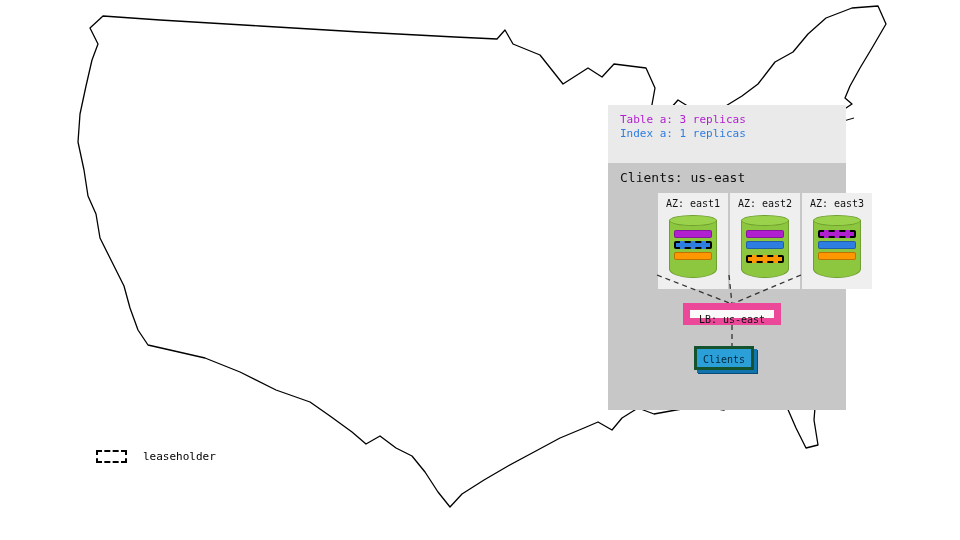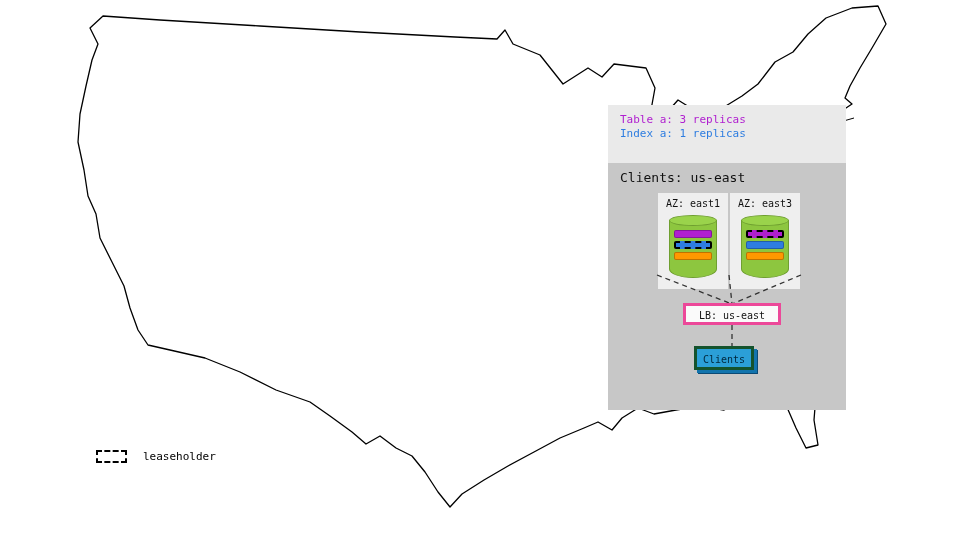--- a/index.html
+++ b/index.html
@@ -26,21 +26,21 @@
   .cyl-top{position:absolute;left:0;top:0;width:48px;height:11px;background:#9ad34b;
     border:1px solid #6f9f30;box-sizing:border-box;border-radius:50%;}
   .replica{position:absolute;left:5px;width:38px;height:8px;border-radius:2px;
     border:1px solid rgba(0,0,0,0.25);box-sizing:border-box;}
   .r1{top:15px;} .r2{top:26px;} .r3{top:37px;}
   .leaseholder{border:2px dashed #000;}
 
   .connectors{position:absolute;left:0;top:0;z-index:2;pointer-events:none;}
 
   .lb-box{position:absolute;left:75px;top:140px;width:98px;height:22px;z-index:3;
-    background:#fafafa;border:3px solid #ec4899;box-sizing:border-box;
+    background:#fafafa;border:7px solid #ec4899;box-sizing:border-box;
     font-size:10px;text-align:center;line-height:20px;color:#111;}
 
   .clients-box{position:absolute;left:86px;top:183px;width:60px;height:24px;z-index:3;
     background:#2b9fd8;border:3px solid #14532d;box-sizing:border-box;
     box-shadow:3px 3px 0 #1274ad,4px 4px 0 #0b4a75;
     font-size:10px;text-align:center;line-height:22px;color:#00283d;}
 
   
   .map-key{position:absolute;left:96px;top:450px;display:flex;align-items:center;gap:16px;z-index:4;}
   .dash-sample{width:27px;height:9px;border:2px dashed #000;background:transparent;}
@@ -92,20 +92,30 @@
           <div class="az-label">AZ: east1</div>
           <div class="cylinder">
             <div class="cyl-body" style="background-color: rgb(141, 198, 63);"></div>
             <div class="cyl-top" style="background-color: rgb(154, 211, 75);"></div>
             <div class="replica r1" style="background-color: rgb(176, 31, 208);"></div>
             <div class="replica r2 leaseholder" style="background-color: rgb(46, 125, 224);"></div>
             <div class="replica r3" style="background-color: rgb(255, 152, 0);"></div>
           </div>
         </div>
 
+        <div class="az-box">
+          <div class="az-label">AZ: east2</div>
+          <div class="cylinder">
+            <div class="cyl-body" style="background-color: rgb(141, 198, 63);"></div>
+            <div class="cyl-top" style="background-color: rgb(154, 211, 75);"></div>
+            <div class="replica r1" style="background-color: rgb(176, 31, 208);"></div>
+            <div class="replica r2" style="background-color: rgb(46, 125, 224);"></div>
+            <div class="replica r3 leaseholder" style="top: 40px; background-color: rgb(255, 152, 0);"></div>
+          </div>
+        </div>
 
         <div class="az-box">
           <div class="az-label">AZ: east3</div>
           <div class="cylinder">
             <div class="cyl-body" style="background-color: rgb(141, 198, 63);"></div>
             <div class="cyl-top" style="background-color: rgb(154, 211, 75);"></div>
             <div class="replica r1 leaseholder" style="background-color: rgb(176, 31, 208);"></div>
             <div class="replica r2" style="background-color: rgb(46, 125, 224);"></div>
             <div class="replica r3" style="background-color: rgb(255, 152, 0);"></div>
           </div>

